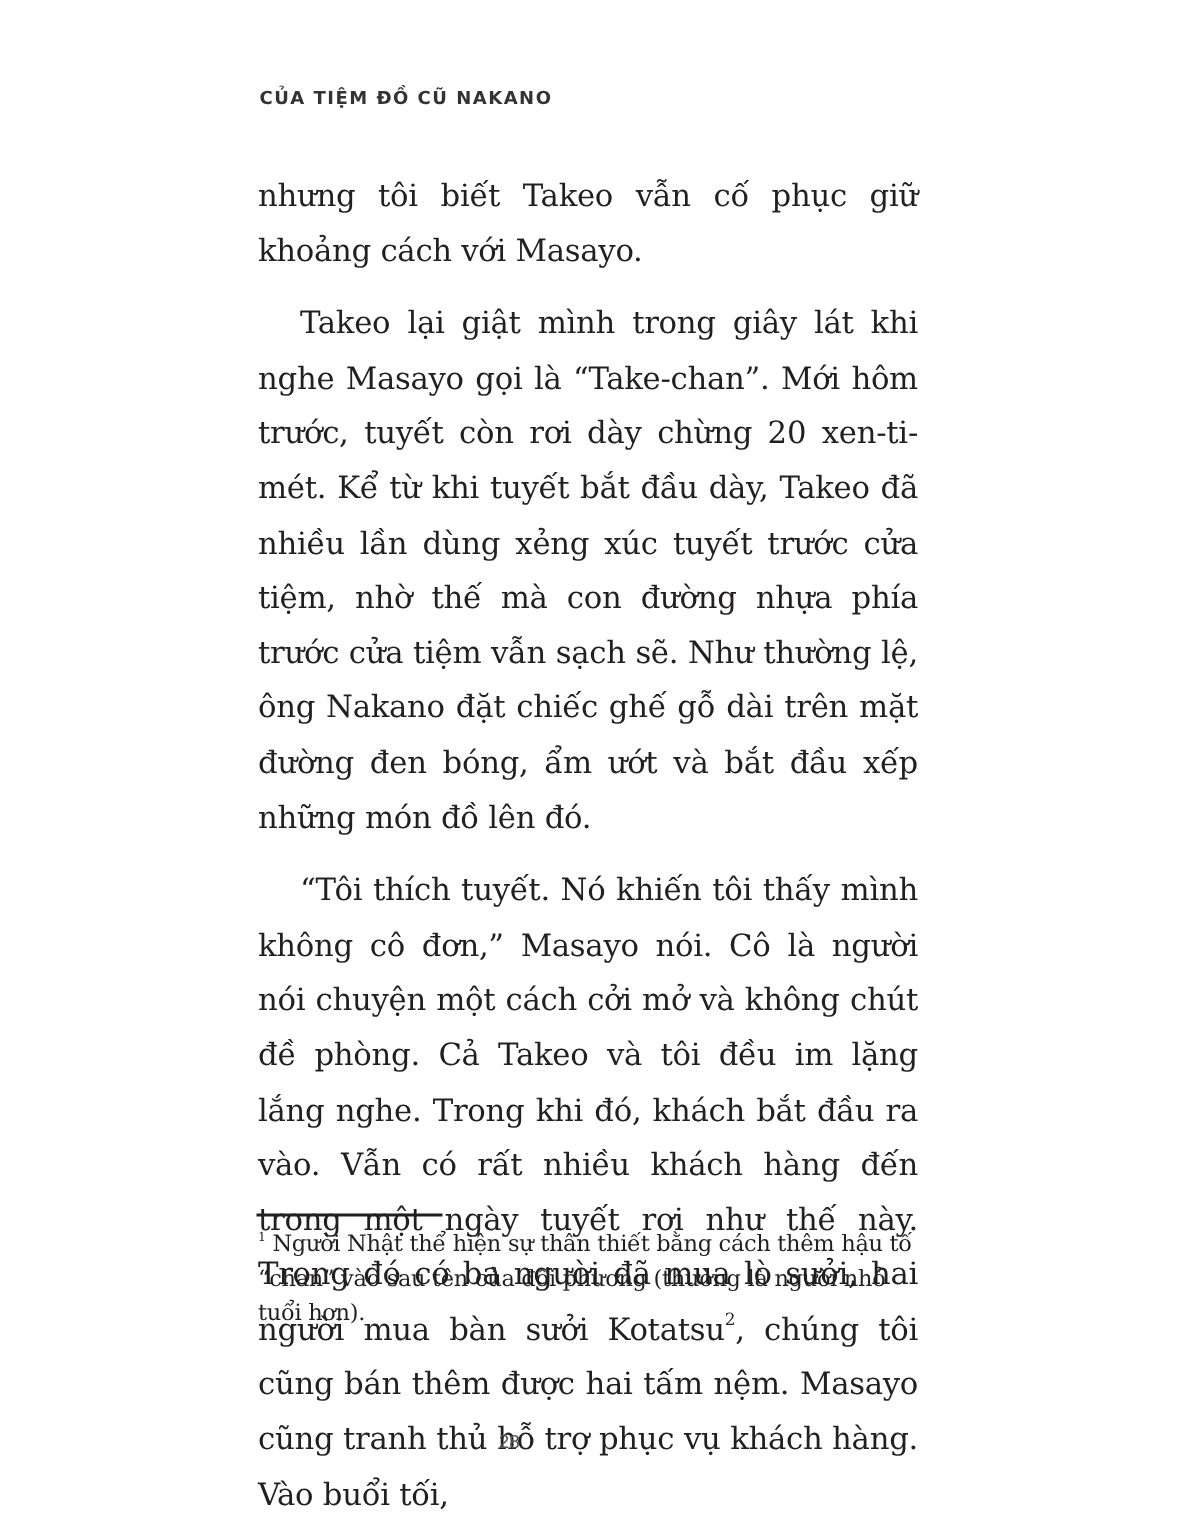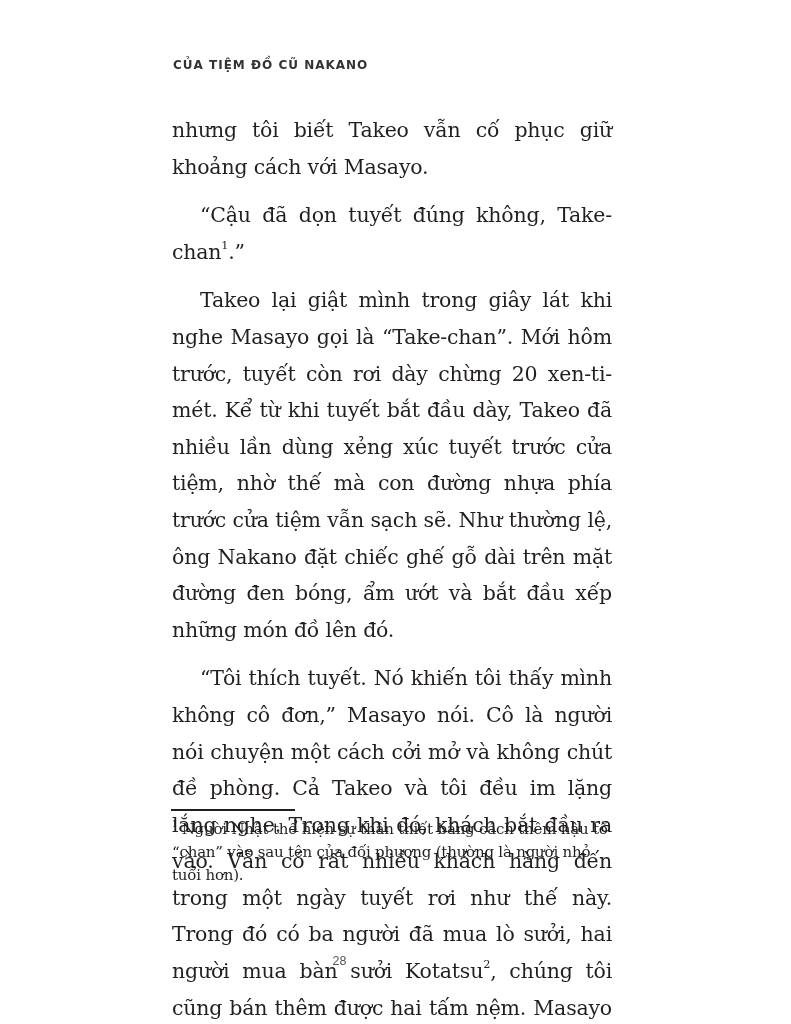--- a/index.html
+++ b/index.html
@@ -33,21 +33,20 @@
     font-family:"Liberation Sans", sans-serif; font-size:12.5px; color:#555;
   }
 </style>
 </head>
 <body>
 
 <div class="running-head">Của tiệm đồ cũ Nakano</div>
 
 <div class="body-text">
   <p>nhưng tôi biết Takeo vẫn cố phục giữ khoảng cách với Masayo.</p>
-  <p class="indent"><span>“Cậu đã dọn tuyết đúng không, Take-chan</span><sup>1</sup><span>.”</span></p>
   <p class="indent">Takeo lại giật mình trong giây lát khi nghe Masayo gọi là “Take-chan”. Mới hôm trước, tuyết còn rơi dày chừng 20 xen-ti-mét. Kể từ khi tuyết bắt đầu dày, Takeo đã nhiều lần dùng xẻng xúc tuyết trước cửa tiệm, nhờ thế mà con đường nhựa phía trước cửa tiệm vẫn sạch sẽ. Như thường lệ, ông Nakano đặt chiếc ghế gỗ dài trên mặt đường đen bóng, ẩm ướt và bắt đầu xếp những món đồ lên đó.</p>
   <p class="indent"><span>“Tôi thích tuyết. Nó khiến tôi thấy mình không cô đơn,” Masayo nói. Cô là người nói chuyện một cách cởi mở và không chút đề phòng. Cả Takeo và tôi đều im lặng lắng nghe. Trong khi đó, khách bắt đầu ra vào. Vẫn có rất nhiều khách hàng đến trong một ngày tuyết rơi như thế này. Trong đó có ba người đã mua lò sưởi, hai người mua bàn sưởi Kotatsu</span><sup>2</sup><span>, chúng tôi cũng bán thêm được hai tấm nệm. Masayo cũng tranh thủ hỗ trợ phục vụ khách hàng. Vào buổi tối,</span></p>
 </div>
 
 <div class="rule"></div>
 
 <div class="footnotes">
   <p><sup>1</sup><span> Người Nhật thể hiện sự thân thiết bằng cách thêm hậu tố “chan” vào sau tên của đối phương (thường là người nhỏ tuổi hơn).</span></p>
 </div>
 

